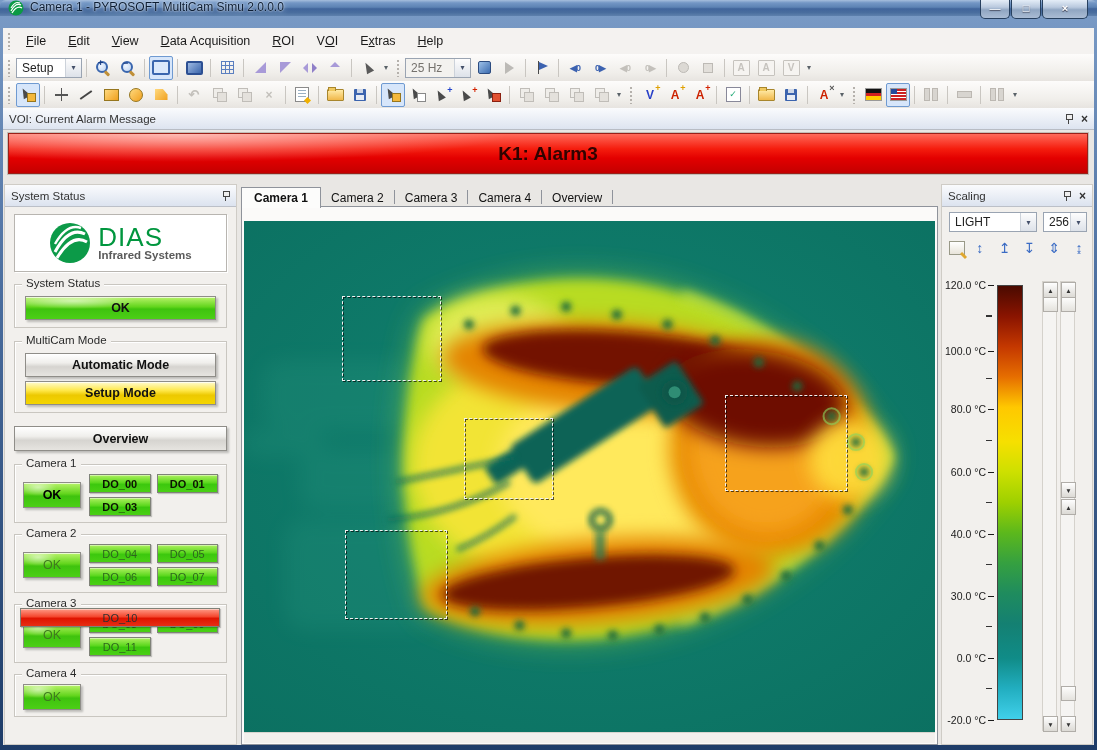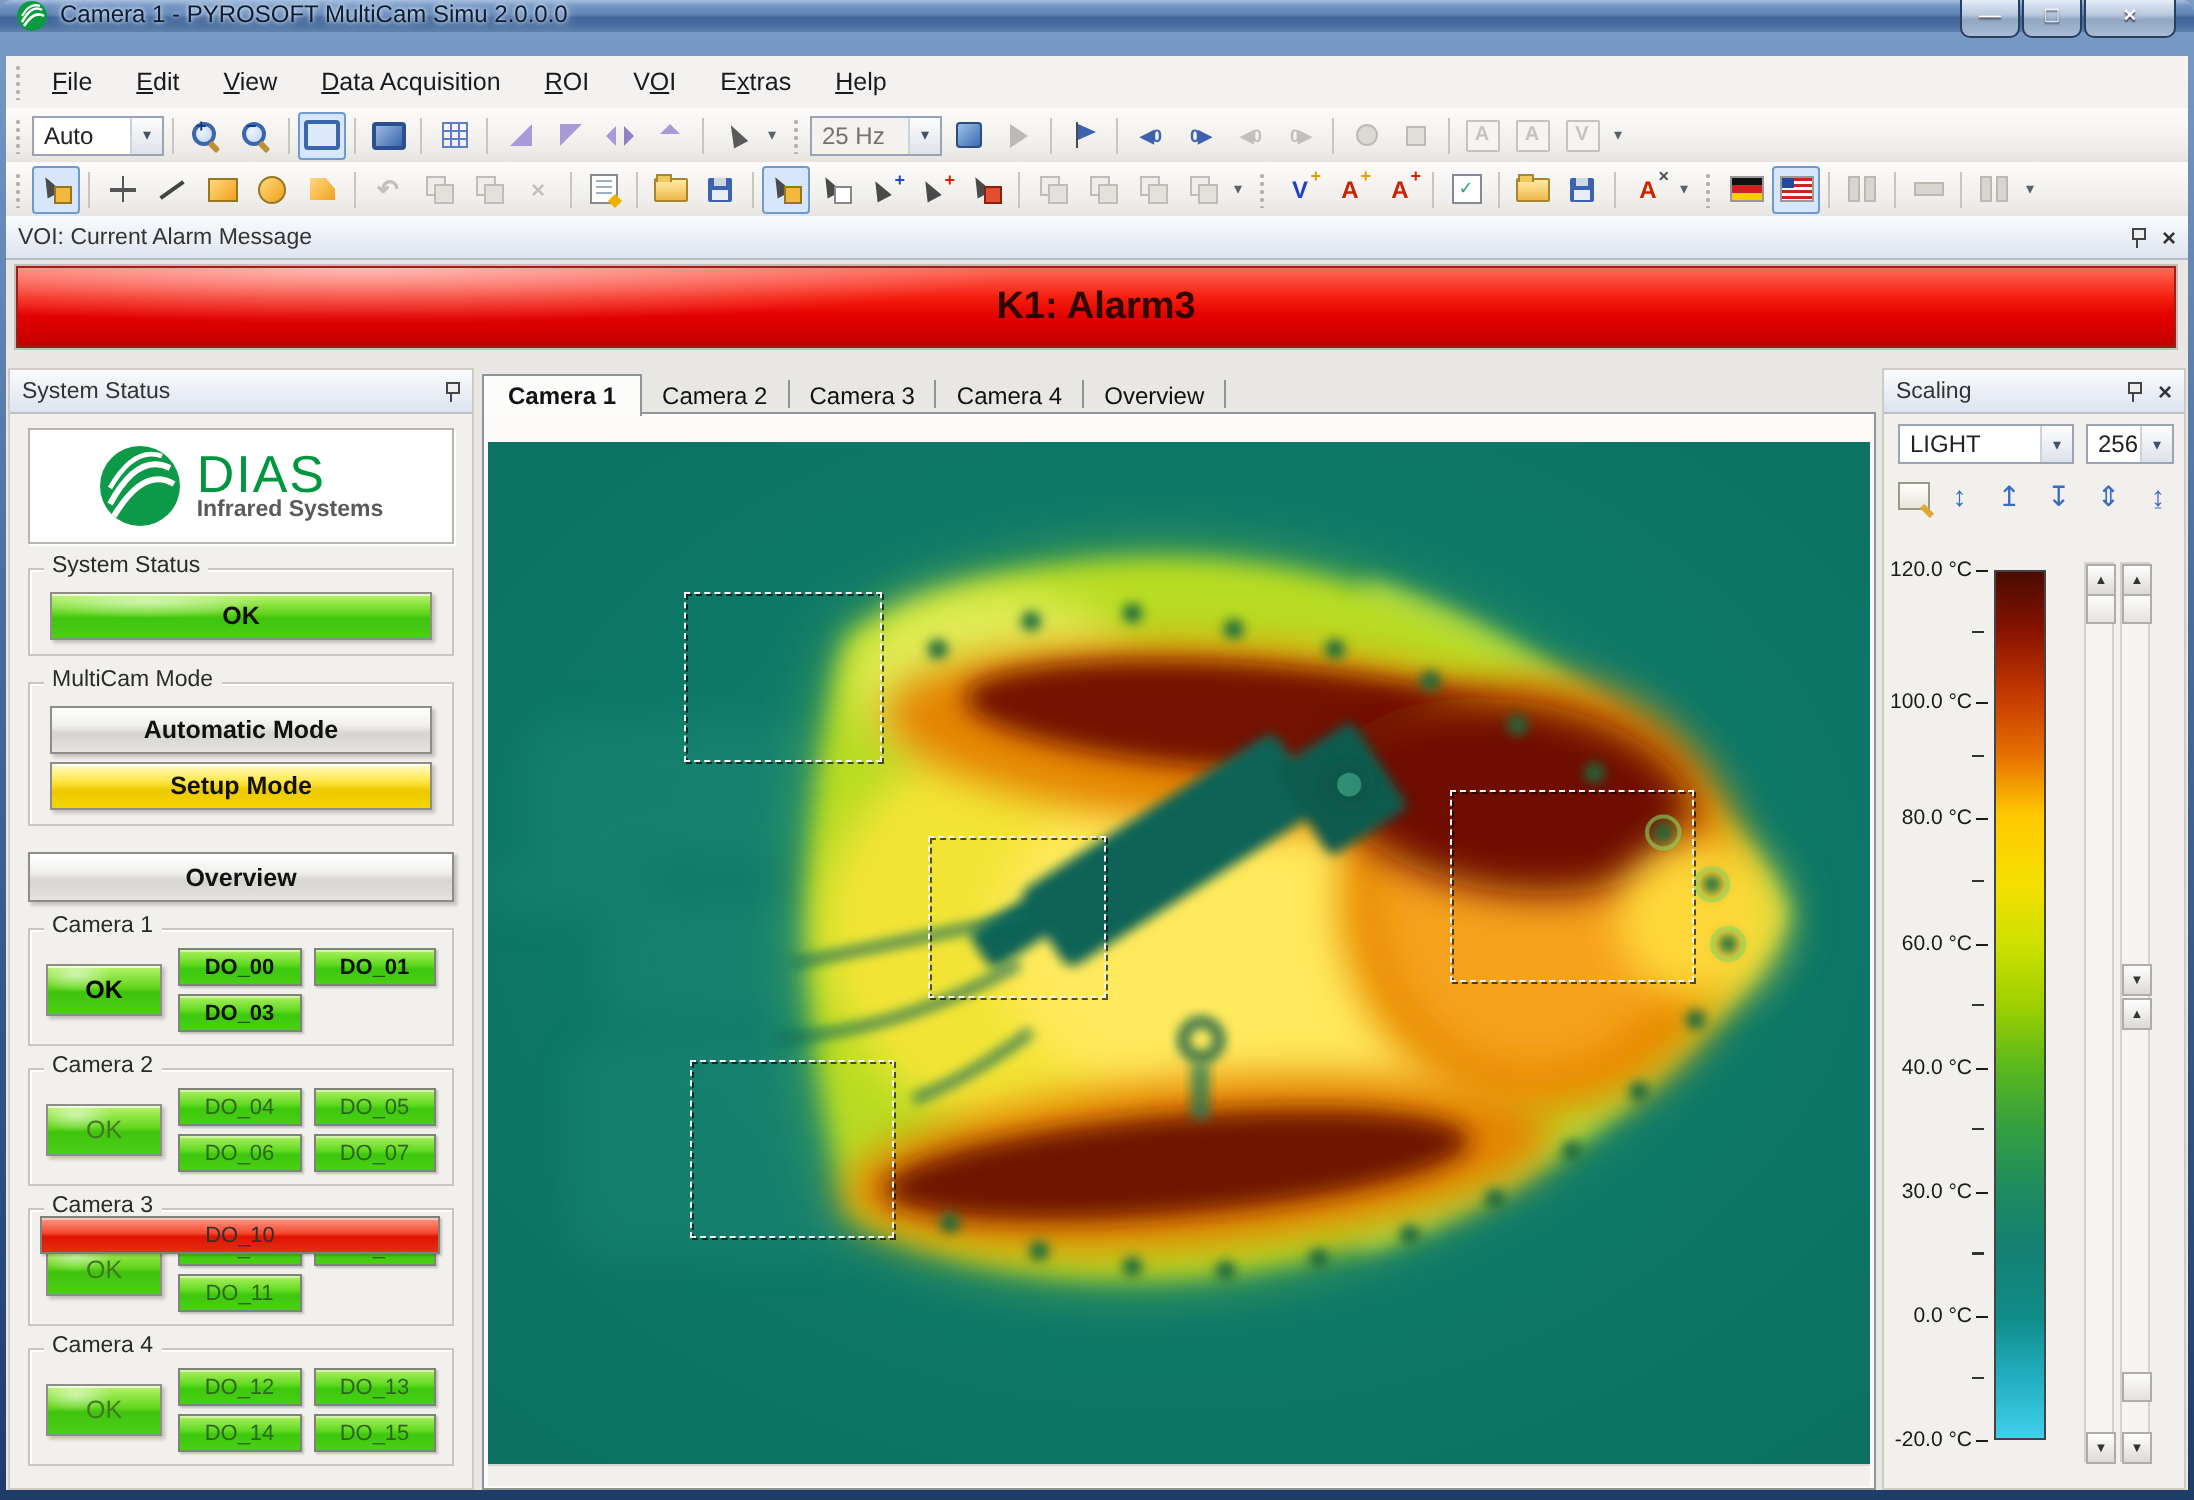--- a/index.html
+++ b/index.html
@@ -223,21 +223,21 @@
   <div class="mitem"><span style="text-decoration: underline;">D</span><span>a</span><span>t</span><span>a</span><span> </span><span>A</span><span>c</span><span>q</span><span>u</span><span>i</span><span>s</span><span>i</span><span>t</span><span>i</span><span>o</span><span>n</span></div>
   <div class="mitem"><span style="text-decoration: underline;">R</span><span>O</span><span>I</span></div>
   <div class="mitem"><span>V</span><span style="text-decoration: underline;">O</span><span>I</span></div>
   <div class="mitem"><span>E</span><span style="text-decoration: underline;">x</span><span>t</span><span>r</span><span>a</span><span>s</span></div>
   <div class="mitem"><span style="text-decoration: underline;">H</span><span>e</span><span>l</span><span>p</span></div>
 </div>
 
 <div class="toolbar tb1">
   <div class="grip"></div>
   <div class="combo" style="width:66px">
-    <span>Auto</span>
+    <span>Setup</span>
     <span class="cb-arrow">▾</span>
   </div>
   <div class="sep"></div>
   <div class="tbtn">
       <span class="ic mag">
         <i>+</i>
       </span>
     </div>
   <div class="tbtn">
       <span class="ic mag">
@@ -556,26 +556,20 @@
         <div class="do ok">DO_08</div>
         <div class="do ok">DO_09</div>
         <div class="do alarm">DO_10</div>
         <div class="do ok">DO_11</div>
       </div>
     </div>
 
     <div class="grp camgrp" style="margin-bottom:0">
       <span class="glabel">Camera 4</span>
       <div class="btn green okcam">OK</div>
-      <div class="dogrid">
-        <div class="do ok">DO_12</div>
-        <div class="do ok">DO_13</div>
-        <div class="do ok">DO_14</div>
-        <div class="do ok">DO_15</div>
-      </div>
     </div>
   </div>
 </div>
 
 <div class="tabrow">
   <div class="tab active">Camera 1</div>
   <div class="tab">Camera 2</div>
   <div class="tsep"></div>
   <div class="tab">Camera 3</div>
   <div class="tsep"></div>

